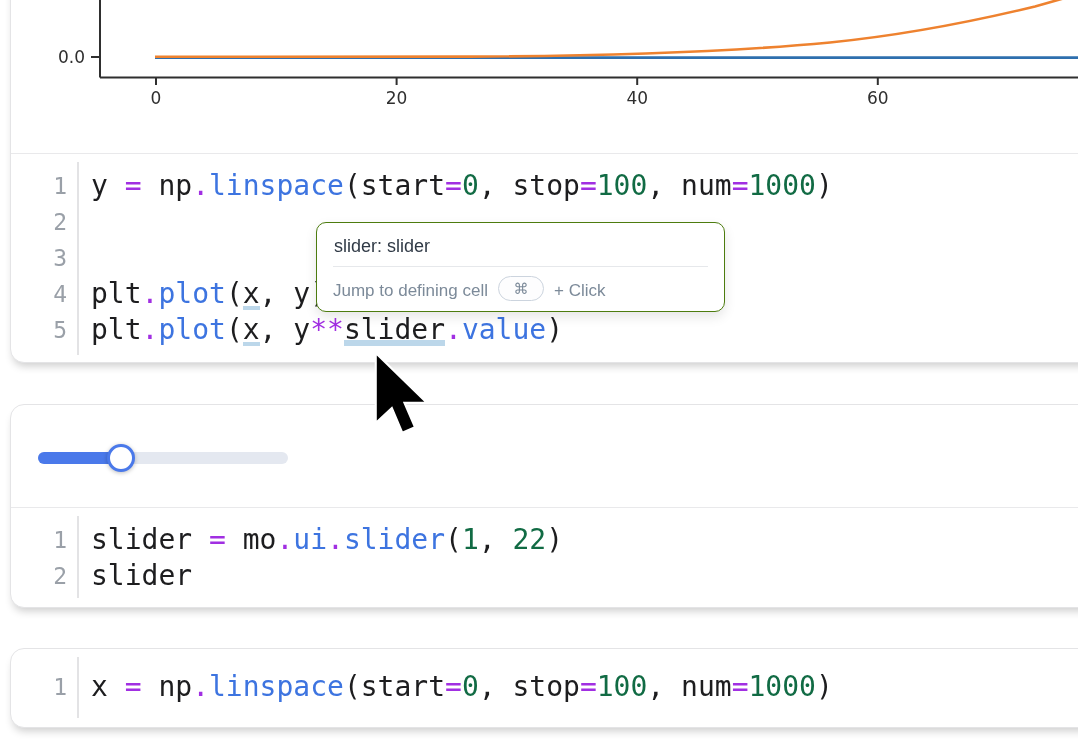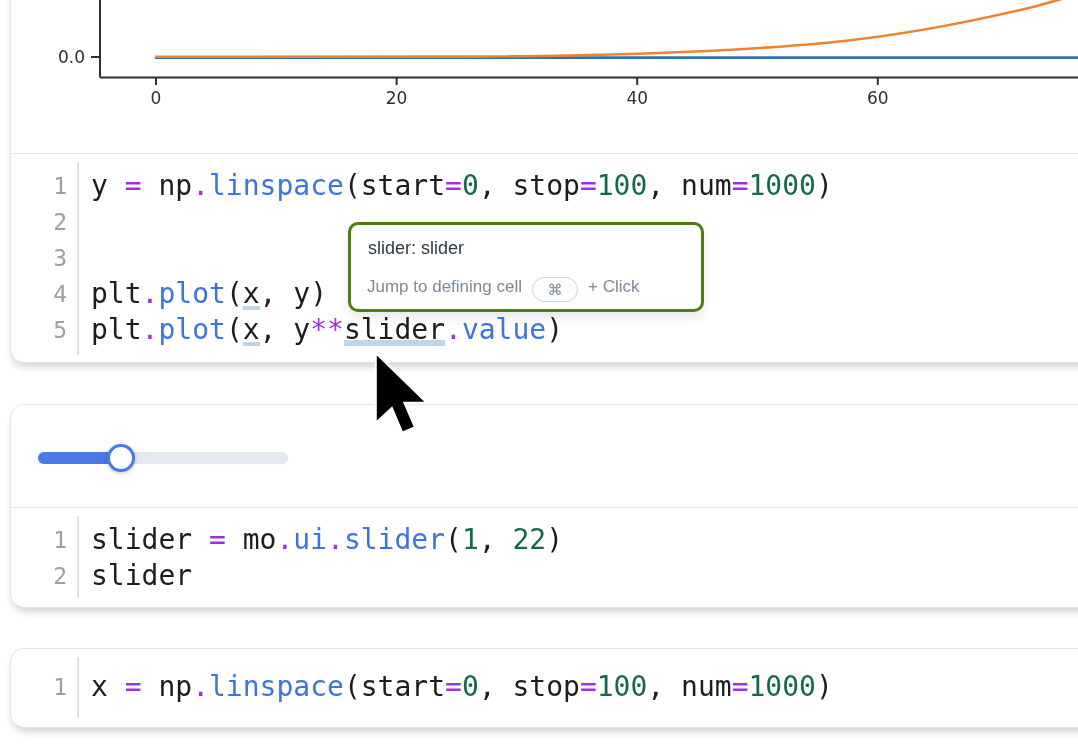--- a/index.html
+++ b/index.html
@@ -30,27 +30,27 @@
   .tk-o{color:var(--violet);}
   .tk-f{color:var(--fn-blue);}
   .tk-n{color:var(--num-green);}
   .tk-u{color:var(--code-text);box-shadow:inset 0 -4px 0 0 var(--underline);}
   .tk-uh{color:var(--code-text);box-shadow:inset 0 -6px 0 0 var(--underline);}
   
   #chart-svg{position:absolute;left:0;top:0;z-index:5;pointer-events:none;}
   #chart-svg text{font-family:"DejaVu Sans",sans-serif;fill:var(--axis);}
   
   .tooltip{
-    position:absolute;left:316px;top:222px;width:356px;height:90px;box-sizing:border-box;
-    background:#fff;border:3px solid #4d7c0f;border-radius:10px;z-index:10;
-    box-shadow:0 5px 12px rgba(0,0,0,0.10);display:flex;flex-direction:column;margin-left:32px;
+    position:absolute;left:316px;top:222px;width:409px;height:90px;box-sizing:border-box;
+    background:#fff;border:1px solid #4d7c0f;border-radius:10px;z-index:10;
+    box-shadow:0 5px 12px rgba(0,0,0,0.10);display:flex;flex-direction:column;
   }
   .tooltip-title{padding:13px 17px 9px 17px;font-size:18px;color:var(--tt-text);}
   .tooltip-sep{height:1px;background:#e6e8eb;margin:0 16px;}
-  .tooltip-row{display:flex;align-items:flex-start;gap:10px;padding:9px 16px;font-size:17px;color:var(--tt-muted);}
+  .tooltip-row{display:flex;align-items:flex-end;gap:10px;padding:9px 16px;font-size:17px;color:var(--tt-muted);}
   .kbd-pill{
     display:inline-flex;align-items:center;justify-content:center;
     min-width:46px;height:25px;border:1.5px solid #ccd4de;border-radius:13px;
     color:var(--tt-muted);font-size:15px;background:#fdfdfe;box-sizing:border-box;
   }
   
   .slider-track{
     position:absolute;left:27px;top:47px;width:250px;height:12px;border-radius:6px;
     background:var(--slider-track);
   }

